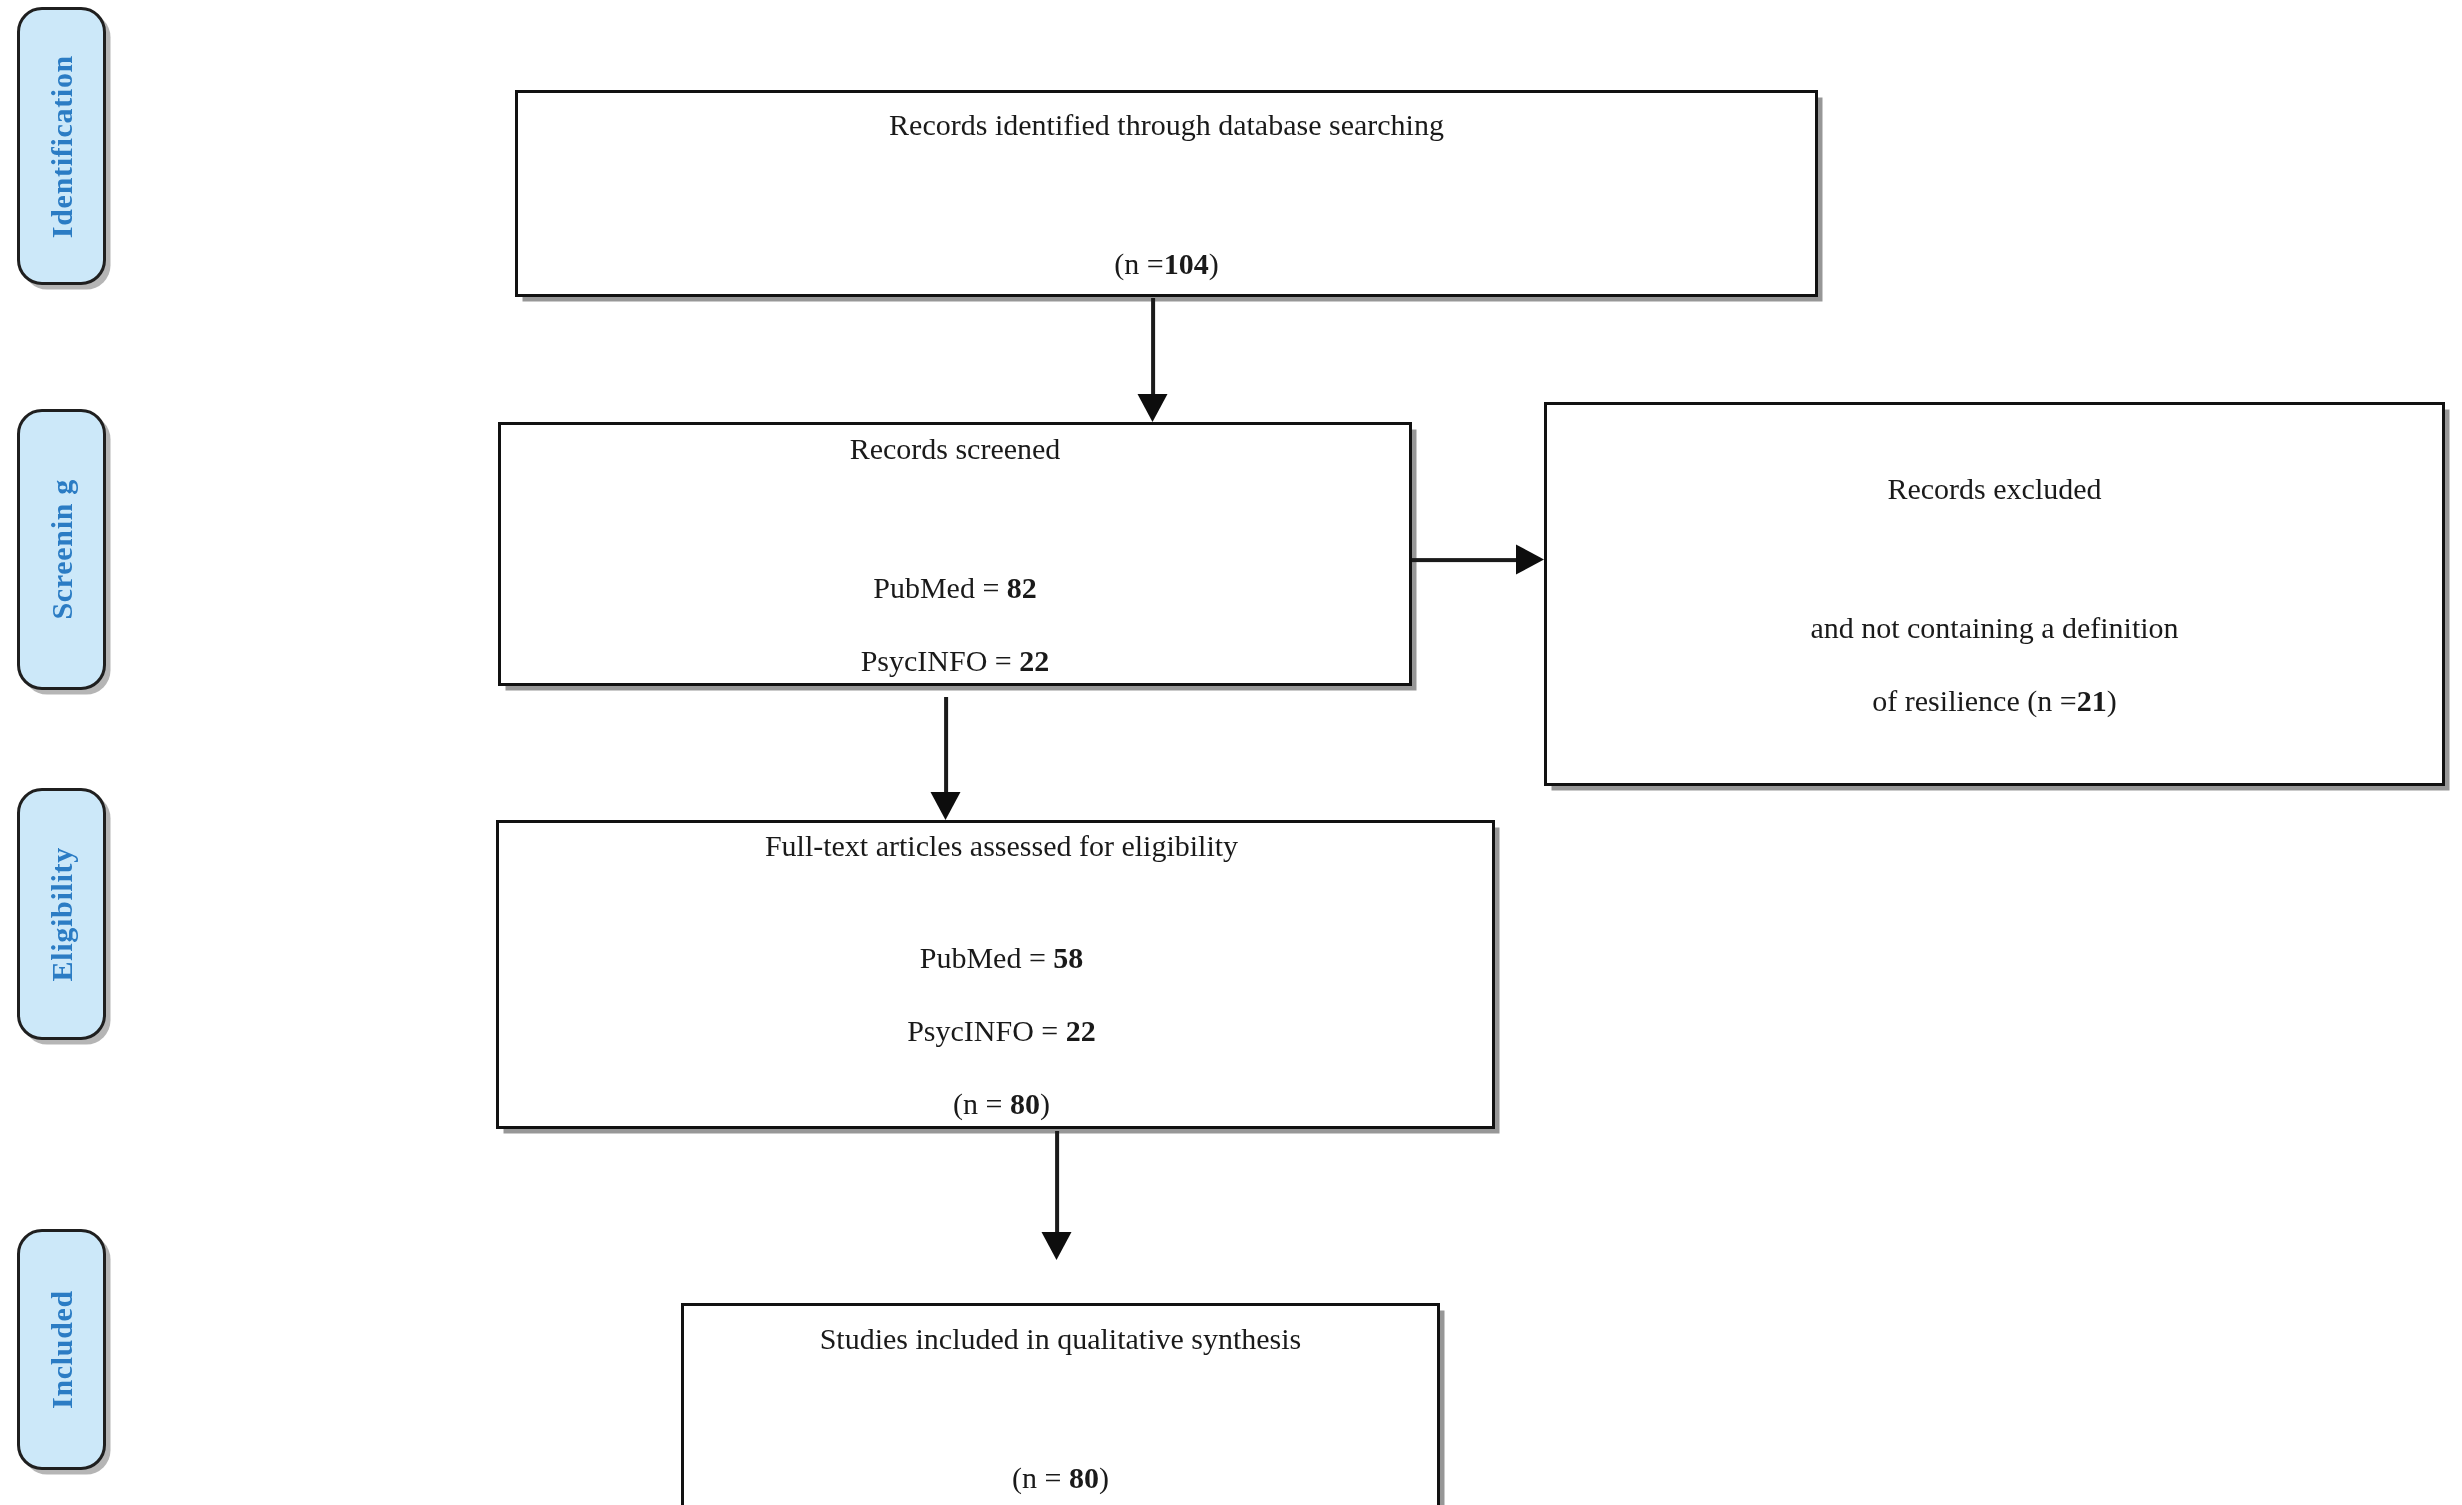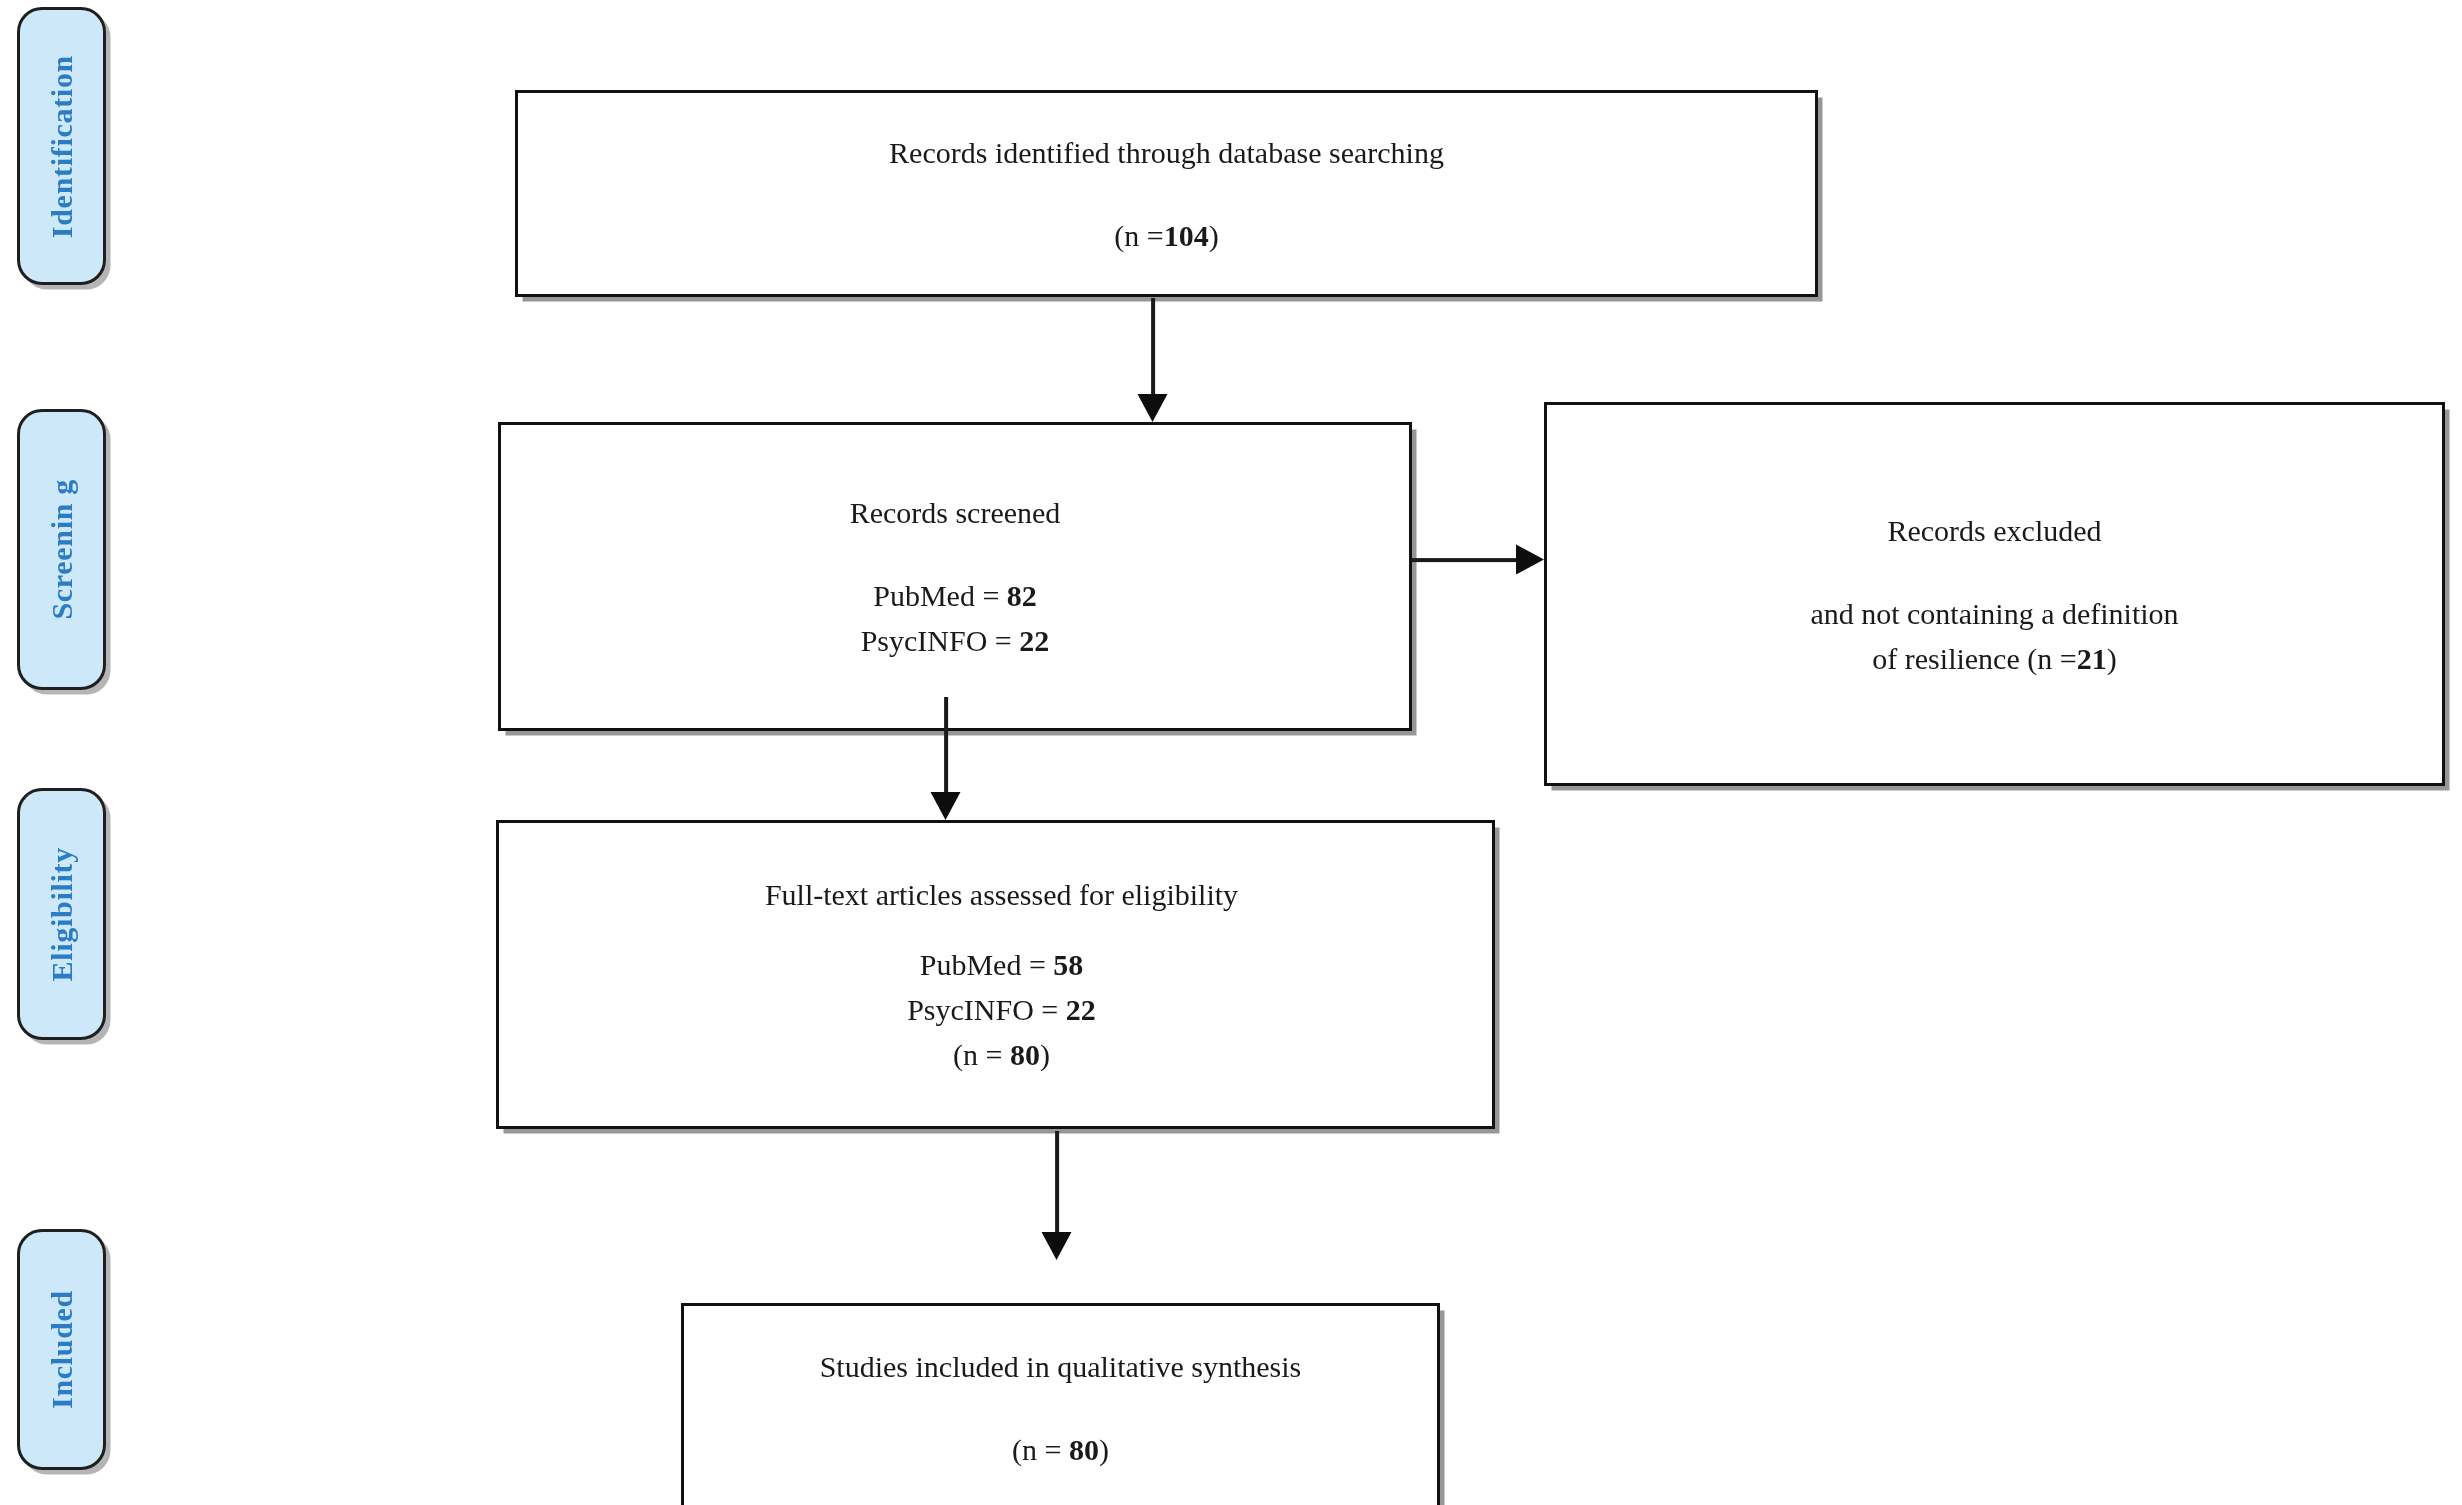--- a/index.html
+++ b/index.html
@@ -46,20 +46,21 @@
     background: #ffffff;
     border: 3px solid #111111;
     box-sizing: border-box;
     box-shadow: 6px 6px 0 -1.5px rgba(125,125,125,0.8);
     display: flex;
     flex-direction: column;
     align-items: center;
     justify-content: center;
     text-align: center;
     color: #1a1a1a;
+    gap: 28px;
   }
   .flow-box .line {
     font-family: "Liberation Serif", serif;
     font-size: 30px;
     line-height: 1.5;
     white-space: nowrap;
     color: #1a1a1a;
   }
   .flow-box .line.bold-num b {
     font-weight: bold;
@@ -140,21 +141,21 @@
     <div class="line bold-num">
       <span>(n =</span><b>104</b><span>)</span>
     </div>
   </div>
 
   <div class="arrow-v" style="left:1153px; top:298px; height:124px;">
     <div class="shaft" style="height:96px;"></div>
     <div class="head" style="top:96px;"></div>
   </div>
 
-  <div class="flow-box" style="left:498px; top:422px; width:914px; height:309px;">
+  <div class="flow-box" style="left:498px; top:422px; width:914px; height:264px;">
     <div class="line">Records screened</div>
     <div class="gap-lg"></div>
     <div class="line bold-num">
       <span>PubMed = </span><b>82</b>
     </div>
     <div class="line bold-num">
       <span>PsycINFO = </span><b>22</b>
     </div>
   </div>
 

